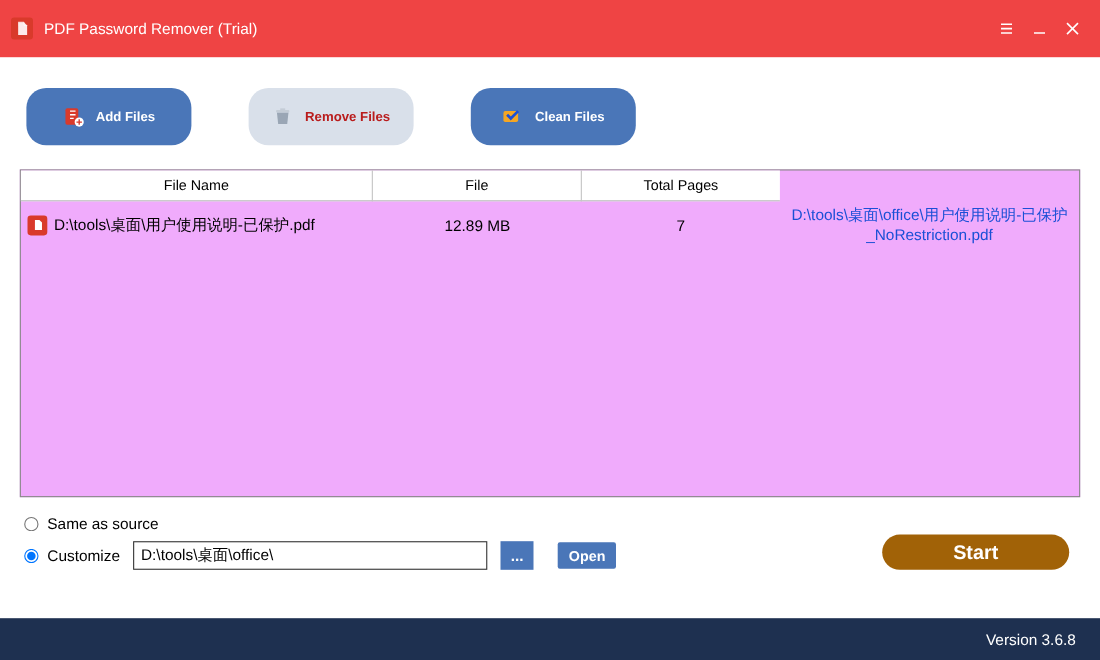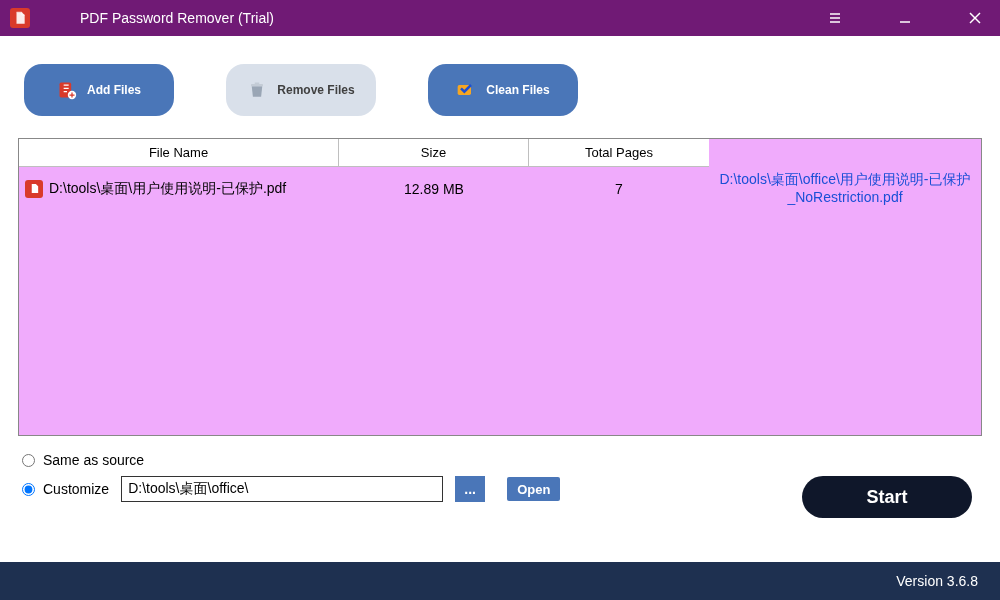--- a/index.html
+++ b/index.html
@@ -1,26 +1,25 @@
 <!DOCTYPE html>
 <html><head>
 <meta charset="utf-8">
 <style>
   * { box-sizing: border-box; margin: 0; padding: 0; font-family: "Segoe UI", Arial, sans-serif; }
   html, body { width: 1000px; height: 600px; overflow: hidden; background: #fff; }
 
   
   .titlebar {
-    height: 36px;
-    background: #701a75;
+    height: 52px;
+    background: #ef4444;
     display: flex;
     align-items: center;
     padding: 0 10px;
     color: #fff;
-    gap: 40px;
   }
   .titlebar .app-icon {
     width: 20px; height: 20px; background: #d93a2b; border-radius: 3px;
     display: flex; align-items: center; justify-content: center;
     margin-right: 10px;
   }
   .titlebar .app-icon svg { width: 14px; height: 14px; }
   .titlebar .title { font-size: 14px; flex: 0 0 auto; }
   .titlebar .spacer { flex: 1; }
   .titlebar .win-btn {
@@ -36,21 +35,21 @@
     padding: 28px 24px 22px 24px;
   }
   .tb-btn {
     height: 52px; min-width: 150px;
     border-radius: 18px;
     display: flex; align-items: center; justify-content: center;
     gap: 10px; cursor: pointer; font-size: 12px; font-weight: 600;
     border: none;
   }
   .tb-btn.blue { background: #4a76b8; color: #fff; }
-  .tb-btn.grey { background: #d9e0ea; color: #404040; }
+  .tb-btn.grey { background: #d9e0ea; color: #b91c1c; }
   .tb-btn .ic { width: 20px; height: 20px; display: flex; align-items: center; justify-content: center; }
 
   
   .table-wrap {
     margin: 0 18px;
     border: 1px solid #888;
     height: 298px;
     background: #f0abfc;
   }
   .thead {
@@ -96,22 +95,22 @@
   .cust-row .browse {
     height: 26px; width: 30px; background: #4a76b8; color: #fff; border: none;
     font-weight: 700; cursor: pointer; font-size: 14px;
   }
   .cust-row .open {
     height: 24px; padding: 0 10px; background: #4a76b8; color: #fff; border: none;
     font-weight: 700; cursor: pointer; font-size: 13px; margin-left: 10px; border-radius: 2px;
   }
   .start {
     position: absolute; right: 28px; bottom: 82px;
-    width: 170px; height: 42px; border-radius: 21px;
-    background: #0f172a; color: #fff; font-size: 18px; font-weight: 600;
+    width: 170px; height: 32px; border-radius: 21px;
+    background: #a16207; color: #fff; font-size: 18px; font-weight: 600;
     border: none; cursor: pointer;
   }
 
   
   .statusbar {
     position: absolute; left:0; right:0; bottom:0;
     height: 38px; background: #1e3050; color: #fff;
     display: flex; align-items: center; justify-content: flex-end;
     padding: 0 22px; font-size: 14px; font-weight: 400;
   }
@@ -179,21 +178,21 @@
           <path d="M6 10l4 4 8-8" stroke="#1a4fd6" stroke-width="3" fill="none"></path>
         </svg>
     </span>
     <span>Clean Files</span>
   </button>
 </div>
 
 <div class="table-wrap">
   <div class="thead">
     <div>File Name</div>
-    <div>Size</div>
+    <div>File</div>
     <div>Total Pages</div>
   </div>
   <div class="trow">
     <div class="fname">
       <span class="pdf-ic">
         <svg viewBox="0 0 24 24" fill="#fff">
             <path d="M6 2h9l5 5v15H6z"></path>
           </svg>
       </span>
       <span>D:\tools\桌面\用户使用说明-已保护.pdf</span>

